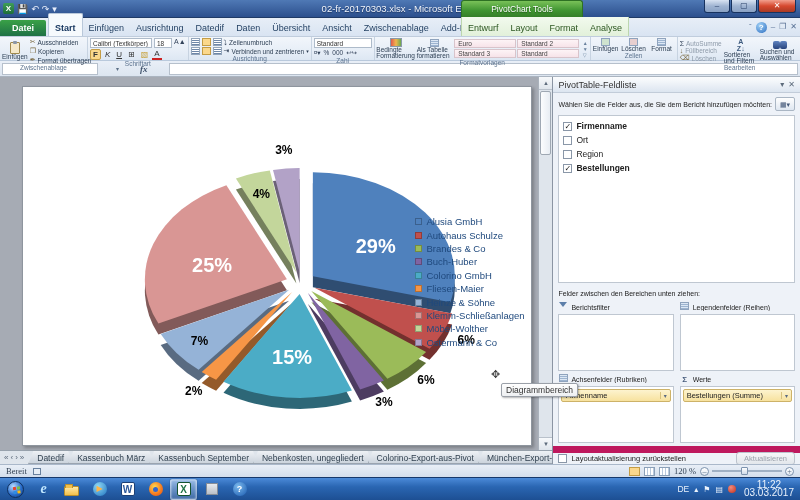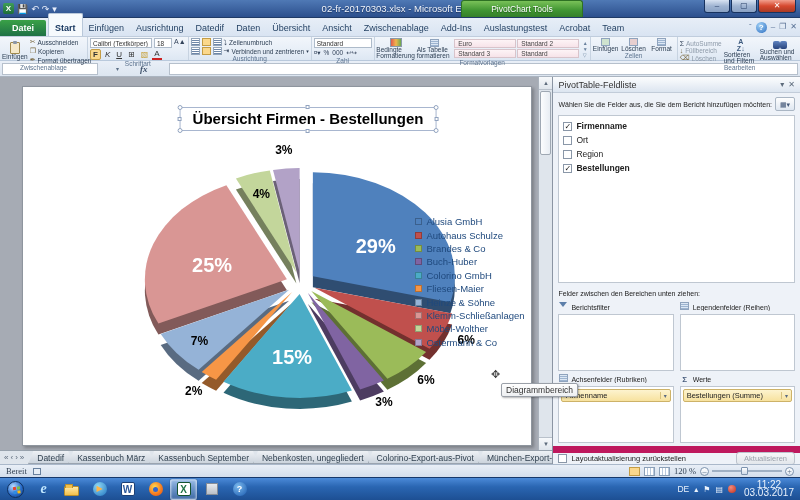--- a/index.html
+++ b/index.html
@@ -191,20 +191,26 @@
         <div class="rtab">Datedif</div>
         <div class="rtab">Daten</div>
         <div class="rtab">Übersicht</div>
         <div class="rtab">Ansicht</div>
         <div class="rtab">Zwischenablage</div>
         <div class="rtab">Add-Ins</div>
         <div class="rtab">Auslastungstest</div>
         <div class="rtab">Acrobat</div>
         <div class="rtab">Team</div>
       </div>
+    <div class="ctxwrap">
+        <div class="rtab">Entwurf</div>
+        <div class="rtab">Layout</div>
+        <div class="rtab">Format</div>
+        <div class="rtab">Analyse</div>
+      </div>
     <div class="tabrow-icons">
       <span>ˆ</span>
       <span class="help">?</span>
       <span>–</span>
       <span>❐</span>
       <span>✕</span>
     </div>
   </div>
 
   <div class="ribbon">
@@ -367,30 +373,20 @@
     <span class="fxbtn">fx</span>
     <div class="fbar-input"></div>
   </div>
 
   <div class="workrow">
     <div class="leftcol">
       <div class="canvasrow">
         <div class="canvas">
           <div class="page">
 
-            <div class="chart-title">Übersicht Firmen - Bestellungen
-              <span class="hdl" style="left:-3px;top:-3px;"></span>
-              <span class="hdl" style="right:-3px;top:-3px;"></span>
-              <span class="hdl" style="left:-3px;bottom:-3px;"></span>
-              <span class="hdl" style="right:-3px;bottom:-3px;"></span>
-              <span class="hdl sq" style="left:50%;top:-3px;margin-left:-2px;"></span>
-              <span class="hdl sq" style="left:50%;bottom:-3px;margin-left:-2px;"></span>
-              <span class="hdl sq" style="left:-3px;top:50%;margin-top:-2px;"></span>
-              <span class="hdl sq" style="right:-3px;top:50%;margin-top:-2px;"></span>
-            </div>
 
             <svg width="430" height="305" viewBox="0 0 430 305" style="position:absolute;left:72px;top:46px;">
                 <path d="M217.9 154.3 L217.9 50.3 A142 104 0 0 1 355.4 180.2 Z" fill="rgb(47,77,113)"></path>
                 <path d="M219.6 165.7 L357.1 191.5 A142 104 0 0 1 334.5 226.8 Z" fill="rgb(115,48,46)"></path>
                 <path d="M216.3 169.0 L331.1 230.1 A142 104 0 0 1 292.4 256.8 Z" fill="rgb(93,112,53)"></path>
                 <path d="M212.8 170.8 L288.9 258.6 A142 104 0 0 1 265.1 267.5 Z" fill="rgb(77,60,97)"></path>
                 <path d="M204.6 171.9 L256.9 268.6 A142 104 0 0 1 128.5 259.7 Z" fill="rgb(45,103,119)"></path>
                 <path d="M197.2 169.9 L121.1 257.7 A142 104 0 0 1 106.7 250.0 Z" fill="rgb(148,90,42)"></path>
                 <path d="M194.1 167.7 L103.6 247.8 A142 104 0 0 1 65.7 212.0 Z" fill="rgb(89,107,129)"></path>
                 <path d="M191.9 157.3 L63.4 201.6 A142 104 0 0 1 131.4 63.2 Z" fill="rgb(130,90,89)"></path>

